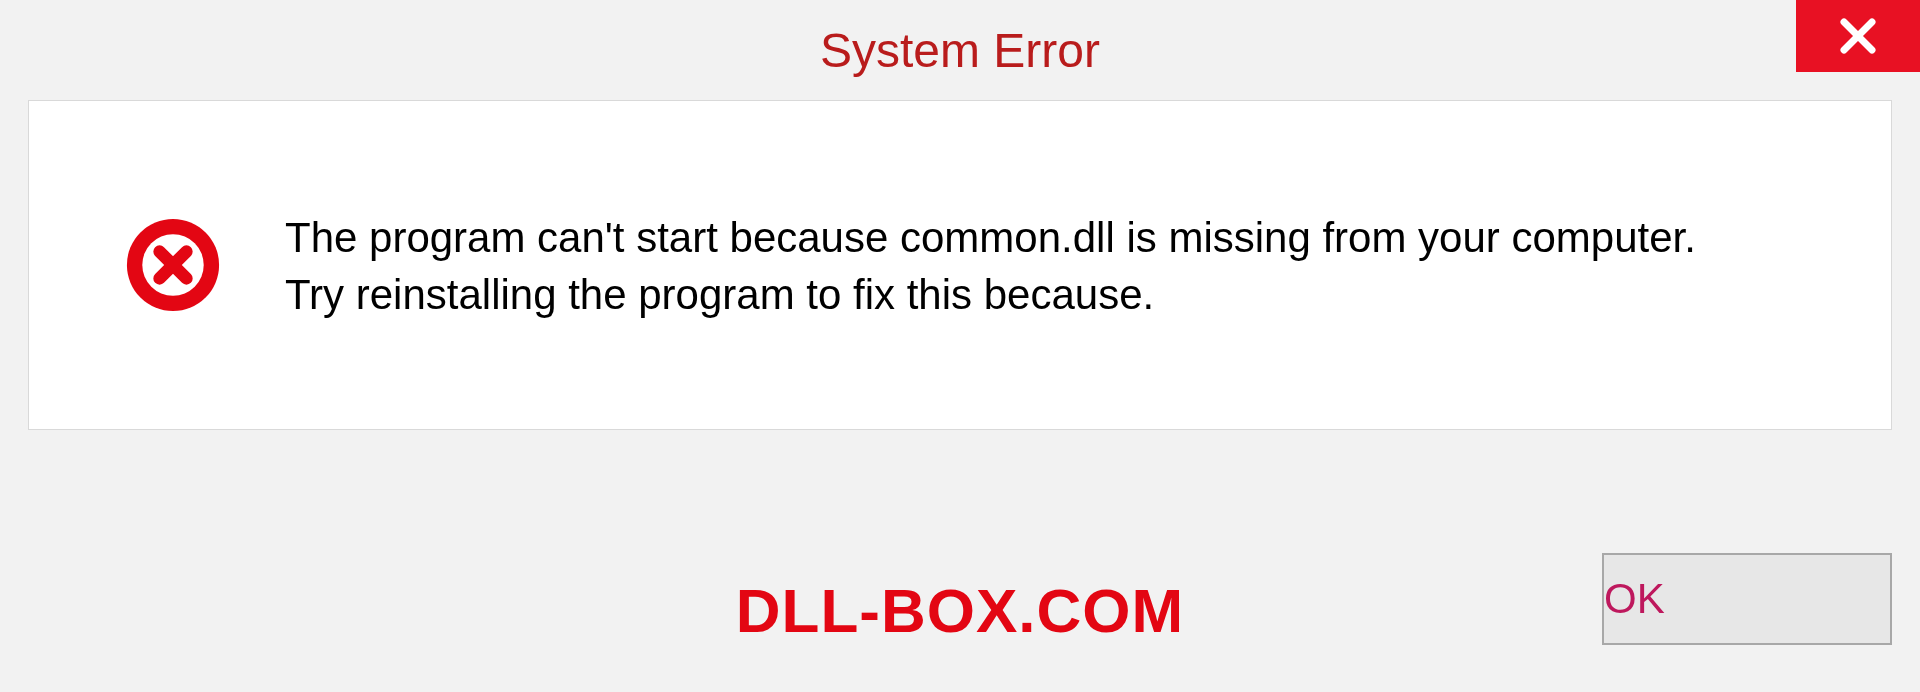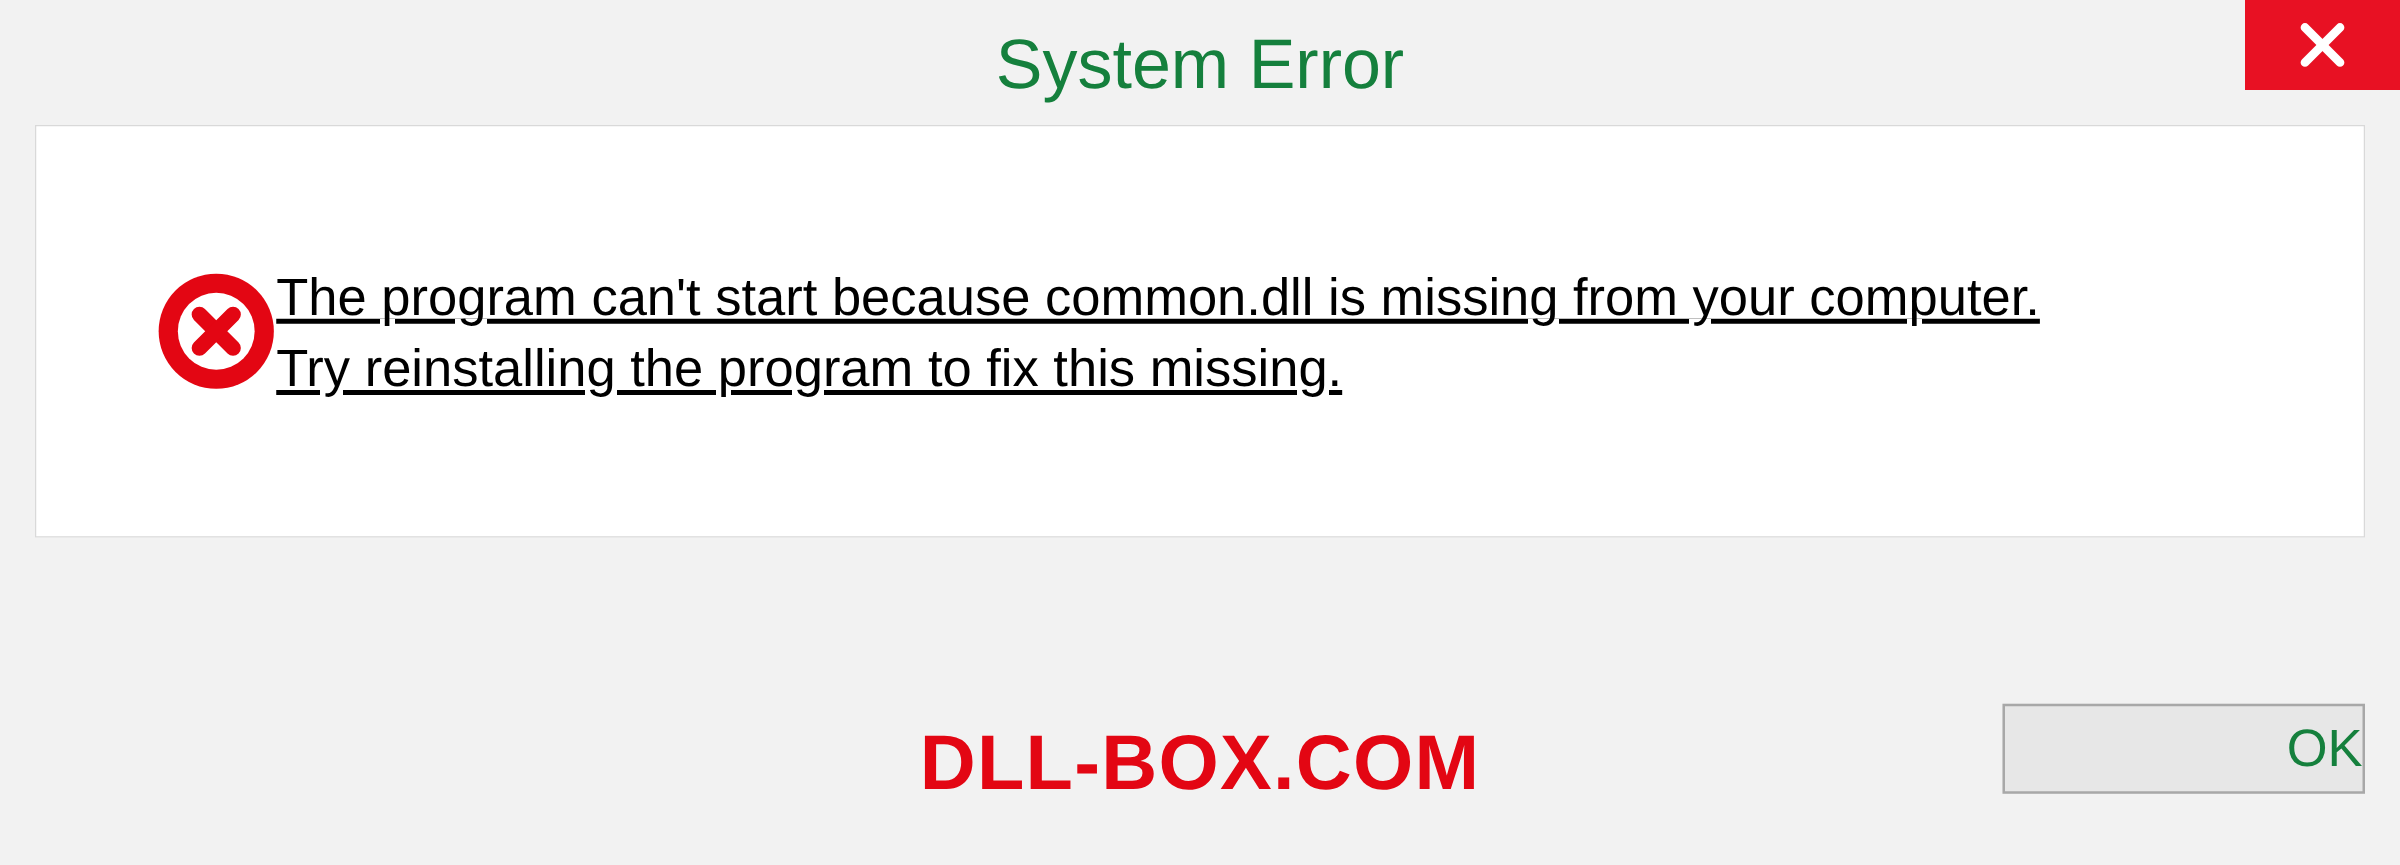--- a/index.html
+++ b/index.html
@@ -11,22 +11,22 @@
     overflow: hidden;
   }
   .titlebar {
     position: relative;
     height: 100px;
     display: flex;
     align-items: center;
     justify-content: center;
   }
   .titlebar-title {
-    font-size: 56px;
-    color: #15803d;
+    font-size: 48px;
+    color: #b91c1c;
     font-weight: 400;
   }
   .close-btn {
     position: absolute;
     top: 0;
     right: 0;
     width: 124px;
     height: 72px;
     background: #e81123;
     display: flex;
@@ -46,22 +46,22 @@
     display: flex;
     align-items: center;
     padding-left: 96px;
   }
   .error-icon {
     width: 96px;
     height: 96px;
     flex: 0 0 auto;
   }
   .message-block {
+    margin-left: 64px;
     padding-top: 4px;
-    text-decoration: underline;
   }
   .message-line {
     font-size: 42px;
     line-height: 1.35;
     color: #000;
     font-weight: 400;
   }
   .footer {
     position: absolute;
     left: 28px;
@@ -79,28 +79,28 @@
     font-size: 62px;
     font-weight: 800;
     letter-spacing: 1px;
     color: #e30613;
     font-family: Arial, "Segoe UI", sans-serif;
     user-select: none;
     margin-top: 22px;
   }
   .ok-btn {
     width: 290px;
-    height: 72px;
+    height: 92px;
     border: 2px solid #a8a8a8;
     background: #e7e7e7;
     display: flex;
     align-items: center;
-    justify-content: flex-end;
+    justify-content: flex-start;
     font-size: 42px;
-    color: #15803d;
+    color: #be185d;
     cursor: pointer;
   }
 </style>
 </head>
 <body>
 
 <div class="titlebar">
   <div class="titlebar-title">System Error</div>
   <div class="close-btn">
     <span>
@@ -116,21 +116,21 @@
   <span class="error-icon">
     <svg width="96" height="96" viewBox="0 0 100 100">
       <circle cx="50" cy="50" r="48" fill="#e30613"></circle>
       <circle cx="50" cy="50" r="32" fill="#ffffff"></circle>
       <line x1="36" y1="36" x2="64" y2="64" stroke="#e30613" stroke-width="13" stroke-linecap="round"></line>
       <line x1="64" y1="36" x2="36" y2="64" stroke="#e30613" stroke-width="13" stroke-linecap="round"></line>
     </svg>
   </span>
   <div class="message-block">
     <div class="message-line">The program can't start because common.dll is missing from your computer.</div>
-    <div class="message-line">Try reinstalling the program to fix this missing.</div>
+    <div class="message-line">Try reinstalling the program to fix this because.</div>
   </div>
 </div>
 
 <div class="footer">
   <div class="watermark">DLL-BOX.COM</div>
   <div class="ok-btn">
     <span>OK</span>
   </div>
 </div>
 

